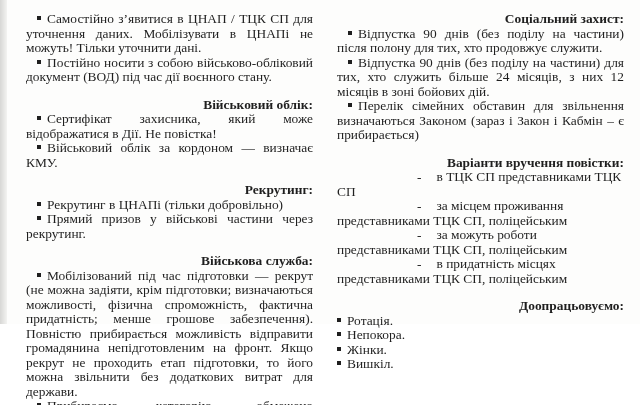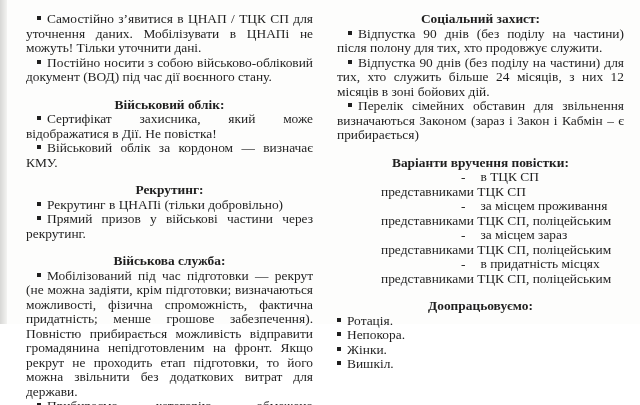--- a/index.html
+++ b/index.html
@@ -32,34 +32,33 @@
   .col-right { left: 337px; }
   .section { margin-bottom: 13px; }
   .section:last-child { margin-bottom: 0; }
   p {
     margin: 0;
     font-size: 13.4px;
     line-height: 14.5px;
   }
   p.heading {
     font-weight: bold;
-    text-align: center;
+    text-align: right;
   }
   p.bullet {
     text-align: justify;
     text-indent: 11px;
   }
   p.bullet-flush {
     text-align: left;
     text-indent: 0;
   }
   p.dash {
     text-align: left;
     text-indent: 40px;
-    margin-left: 44px;
   }
   .sq {
     display: inline-block;
     width: 4px;
     height: 4px;
     background: #1f1f1f;
     margin-right: 6px;
     vertical-align: 3px;
   }
   .dash-mark {
@@ -97,21 +96,21 @@
       <div class="section">
         <p class="heading">Соціальний захист:</p>
         <p class="bullet"><span class="sq"></span><span>Відпустка 90 днів (без поділу на частини) після полону для тих, хто продовжує служити.</span></p>
         <p class="bullet"><span class="sq"></span><span>Відпустка 90 днів (без поділу на частини) для тих, хто служить більше 24 місяців, з них 12 місяців в зоні бойових дій.</span></p>
         <p class="bullet"><span class="sq"></span><span>Перелік сімейних обставин для звільнення визначаються Законом (зараз і Закон і Кабмін – є прибирається)</span></p>
       </div>
       <div class="section">
         <p class="heading">Варіанти вручення повістки:</p>
         <p class="dash"><span class="dash-mark">-</span><span>в ТЦК СП представниками ТЦК СП</span></p>
         <p class="dash"><span class="dash-mark">-</span><span>за місцем проживання представниками ТЦК СП, поліцейським</span></p>
-        <p class="dash"><span class="dash-mark">-</span><span>за місцем зараз представниками ТЦК СП, поліцейським</span></p>
+        <p class="dash"><span class="dash-mark">-</span><span>за можуть роботи представниками ТЦК СП, поліцейським</span></p>
         <p class="dash"><span class="dash-mark">-</span><span>в придатність місцях представниками ТЦК СП, поліцейським</span></p>
       </div>
       <div class="section">
         <p class="heading">Доопрацьовуємо:</p>
         <p class="bullet-flush"><span class="sq"></span><span>Ротація.</span></p>
         <p class="bullet-flush"><span class="sq"></span><span>Непокора.</span></p>
         <p class="bullet-flush"><span class="sq"></span><span>Жінки.</span></p>
         <p class="bullet-flush"><span class="sq"></span><span>Вишкіл.</span></p>
       </div>
     </div>

